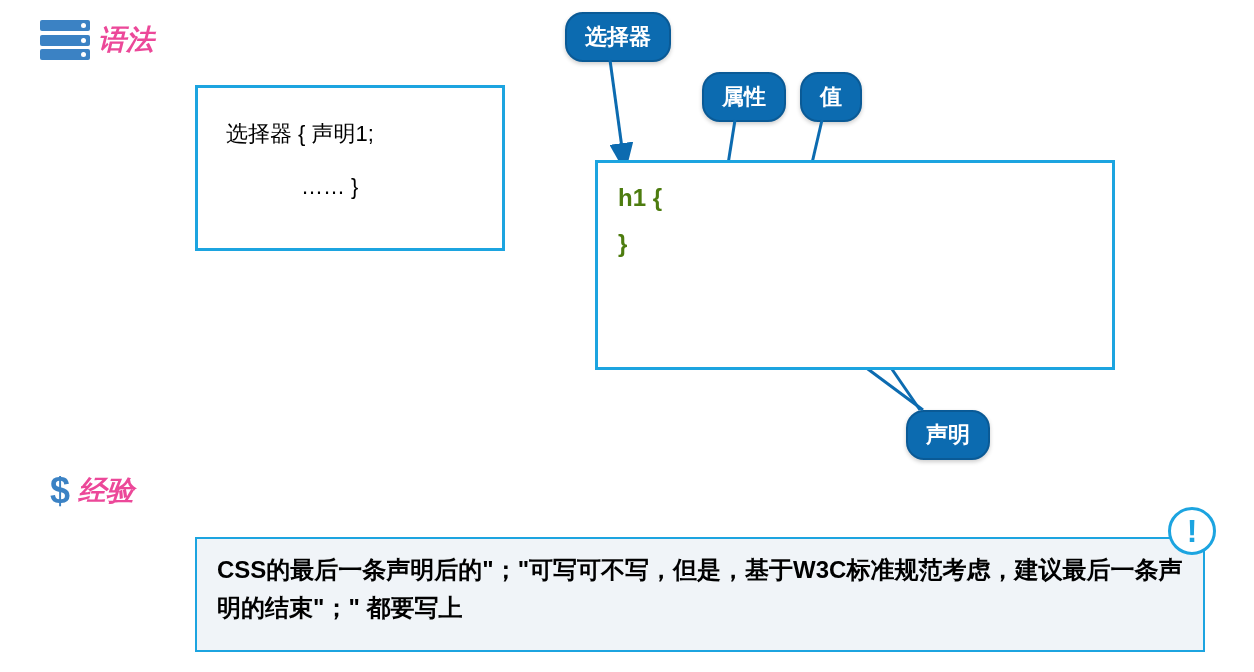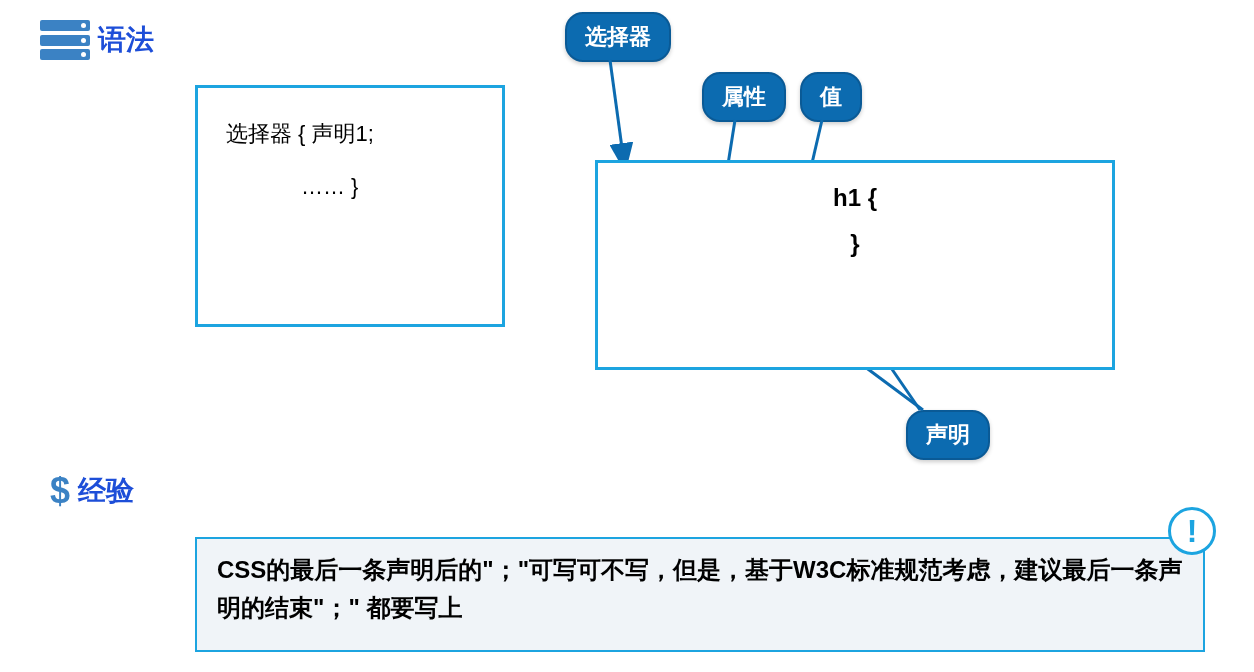--- a/index.html
+++ b/index.html
@@ -8,29 +8,29 @@
     .section-header { display: flex; align-items: center; gap: 8px; position: absolute; }
     .syntax-header { left: 40px; top: 20px; }
     .experience-header { left: 50px; top: 470px; }
 
     .server-icon { width: 50px; height: 40px; display: flex; flex-direction: column; justify-content: space-between; }
     .server-bar { background: #3b82c4; height: 11px; border-radius: 2px; position: relative; }
     .server-bar::after { content: ''; position: absolute; right: 4px; top: 3px; width: 5px; height: 5px; background: #fff; border-radius: 50%; }
 
     .dollar-icon { color: #3b82c4; font-size: 36px; font-weight: bold; }
 
-    .section-title { font-size: 28px; font-weight: bold; color: #1d4ed8; }
+    .section-title { font-size: 28px; font-weight: bold; color: #ec4899; font-style: italic; }
 
-    .syntax-box { position: absolute; left: 195px; top: 85px; width: 310px; height: 242px; border: 3px solid #1ca4e0; background: #fff; padding: 20px 28px; }
+    .syntax-box { position: absolute; left: 195px; top: 85px; width: 310px; height: 166px; border: 3px solid #1ca4e0; background: #fff; padding: 20px 28px; }
     .syntax-line { font-size: 22px; color: #000; line-height: 2.4; }
     .syntax-line2 { padding-left: 90px; }
     .syntax-line3 { padding-left: 75px; }
 
     .example-box { position: absolute; left: 595px; top: 160px; width: 520px; height: 210px; border: 3px solid #1ca4e0; background: #fff; padding: 12px 20px; }
-    .example-line { font-size: 24px; font-weight: bold; color: #000000; line-height: 1.9; text-align: center; }
+    .example-line { font-size: 24px; font-weight: bold; color: #4d7c0f; line-height: 1.9; }
     .example-indent { padding-left: 55px; display: inline-block; }
     .underline-red { border-bottom: 2px solid #d00; padding-bottom: 1px; }
 
     .label-badge { position: absolute; background: #0c6bb0; color: #fff; font-size: 22px; font-weight: bold; padding: 8px 18px; border-radius: 18px; border: 2px solid #0a5a96; box-shadow: 0 2px 4px rgba(0,0,0,0.2); }
     .label-selector { left: 565px; top: 12px; }
     .label-attribute { left: 702px; top: 72px; }
     .label-value { left: 800px; top: 72px; }
     .label-declaration { left: 866px; top: 410px; margin-left: 40px; }
 
     .arrow { position: absolute; pointer-events: none; }

